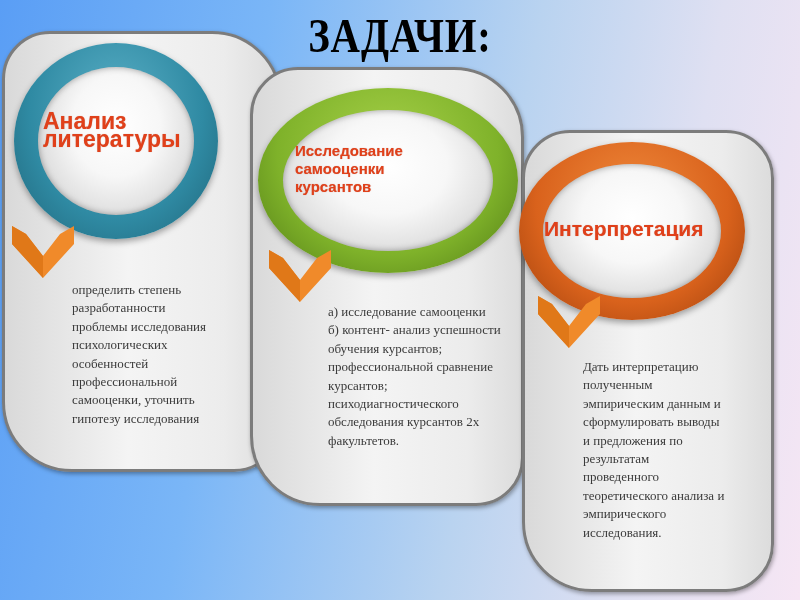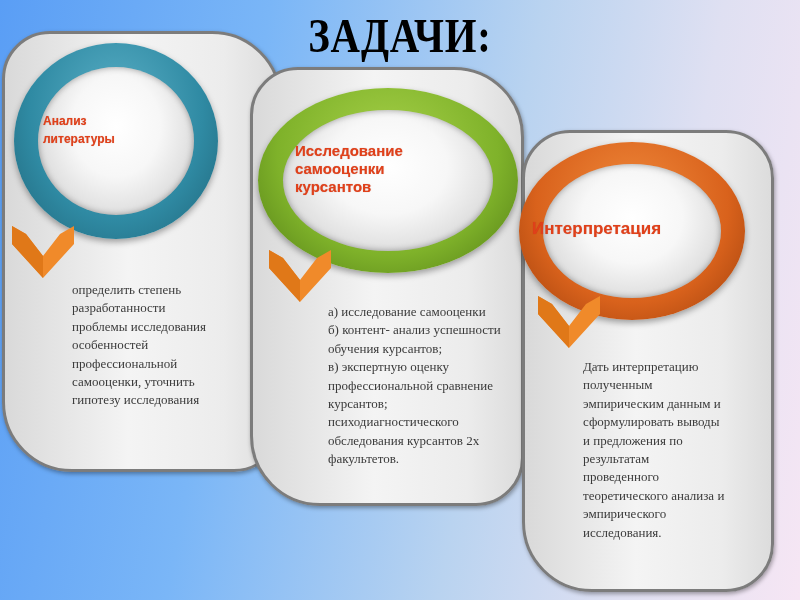--- a/index.html
+++ b/index.html
@@ -37,26 +37,26 @@
     background: radial-gradient(ellipse at 50% 35%, #5bb0c7 0%, #2f8aa3 60%, #1f6478 100%); }
   .ring-blue .inner { left:24px; top:24px; width:156px; height:148px; }
   .ring-green { left:258px; top:88px; width:260px; height:185px;
     background: radial-gradient(ellipse at 50% 35%, #a8d24a 0%, #7fb22a 60%, #4f7a14 100%); }
   .ring-green .inner { left:25px; top:22px; width:210px; height:141px; }
   .ring-orange { left:519px; top:142px; width:226px; height:178px;
     background: radial-gradient(ellipse at 50% 35%, #f08a3c 0%, #d9621c 60%, #9c3e0b 100%); }
   .ring-orange .inner { left:24px; top:22px; width:178px; height:134px; }
 
   .ring-label {
-    position:absolute; color:#e0401a; font-weight:bold; font-size:12px; line-height:18px;
+    position:absolute; color:#e0401a; font-weight:bold; font-size:23px; line-height:18px;
     text-shadow: 0 0 1px rgba(150,30,0,0.4);
   }
   .lbl1 { left:43px; top:112px; }
   .lbl2 { left:295px; top:142px; font-size:15px; }
-  .lbl3 { left:532px; top:220px; font-size:17px; }
+  .lbl3 { left:544px; top:220px; font-size:21px; }
 
   .chev {
     position:absolute; width:62px; height:52px;
   }
   .chev1 { left:12px; top:226px; }
   .chev2 { left:269px; top:250px; }
   .chev3 { left:538px; top:296px; }
 
   .body-text {
     position:absolute; font-family:"Liberation Serif", serif; font-size:13px;
@@ -81,20 +81,21 @@
   <span class="line">литературы</span>
 </div>
 <svg class="chev chev1" viewBox="0 0 62 52">
   <polygon points="0,0 14,8 31,30 48,8 62,0 62,18 31,52 0,18" fill="#f08a2a"></polygon>
   <polygon points="0,0 14,8 31,30 31,52 0,18" fill="#e07818"></polygon>
 </svg>
 <div class="body-text txt1">
   <span class="line">определить степень</span>
   <span class="line">разработанности</span>
   <span class="line">проблемы исследования</span>
+  <span class="line">психологических</span>
   <span class="line">особенностей</span>
   <span class="line">профессиональной</span>
   <span class="line">самооценки, уточнить</span>
   <span class="line">гипотезу исследования</span>
 </div>
 
 <div class="card card2"></div>
 <div class="ring ring-green">
     <div class="inner"></div>
   </div>
@@ -104,21 +105,20 @@
   <span class="line">курсантов</span>
 </div>
 <svg class="chev chev2" viewBox="0 0 62 52">
   <polygon points="0,0 14,8 31,30 48,8 62,0 62,18 31,52 0,18" fill="#f08a2a"></polygon>
   <polygon points="0,0 14,8 31,30 31,52 0,18" fill="#e07818"></polygon>
 </svg>
 <div class="body-text txt2">
   <span class="line">а) исследование самооценки</span>
   <span class="line">б) контент- анализ успешности</span>
   <span class="line">обучения курсантов;</span>
-  <span class="line">в) экспертную оценку</span>
   <span class="line">профессиональной сравнение</span>
   <span class="line">курсантов;</span>
   <span class="line">психодиагностического</span>
   <span class="line">обследования курсантов 2х</span>
   <span class="line">факультетов.</span>
 </div>
 
 <div class="card card3"></div>
 <div class="ring ring-orange">
     <div class="inner"></div>

